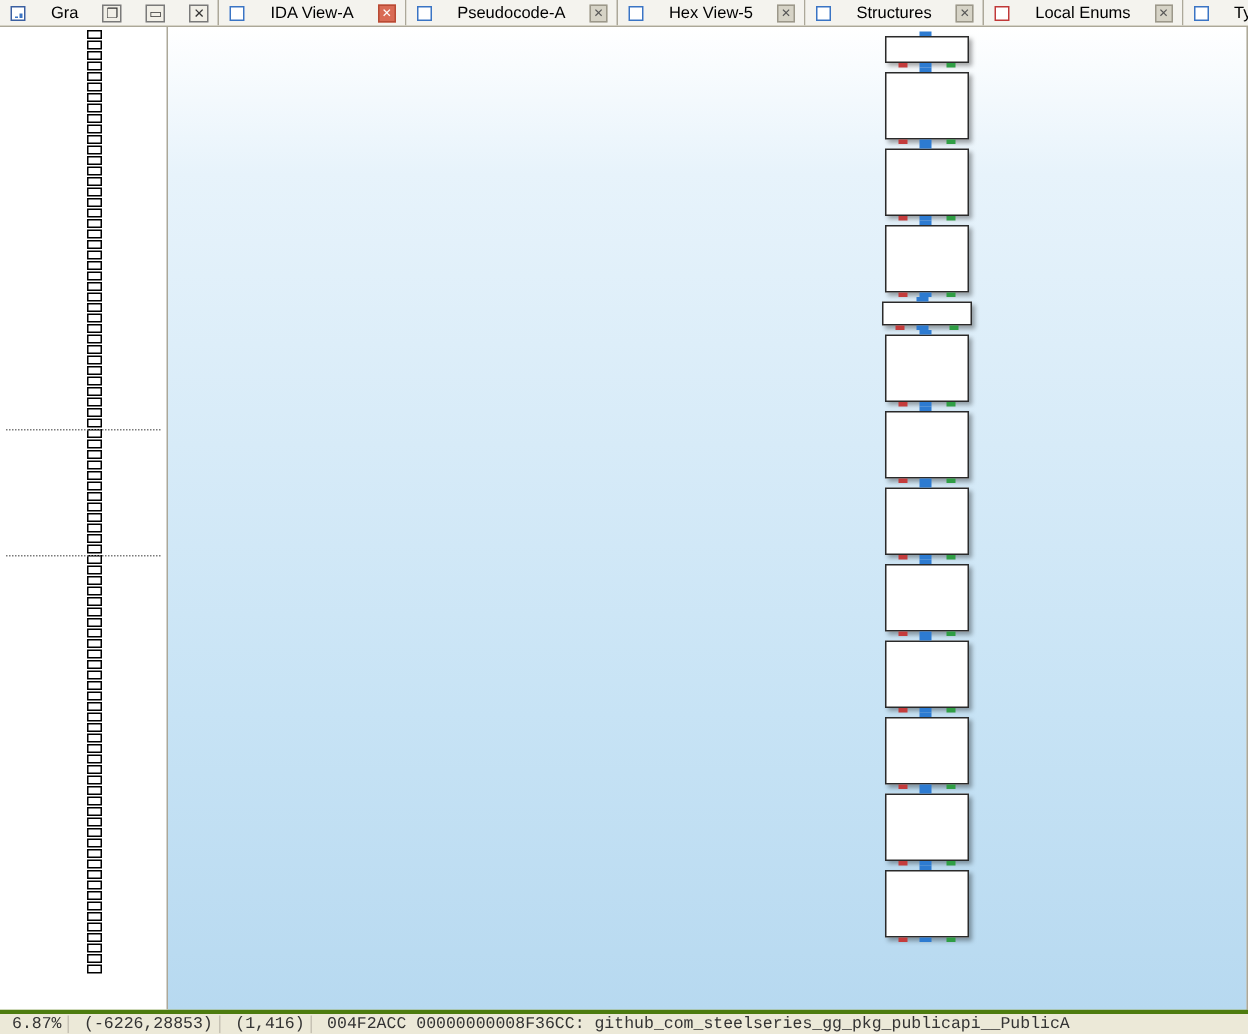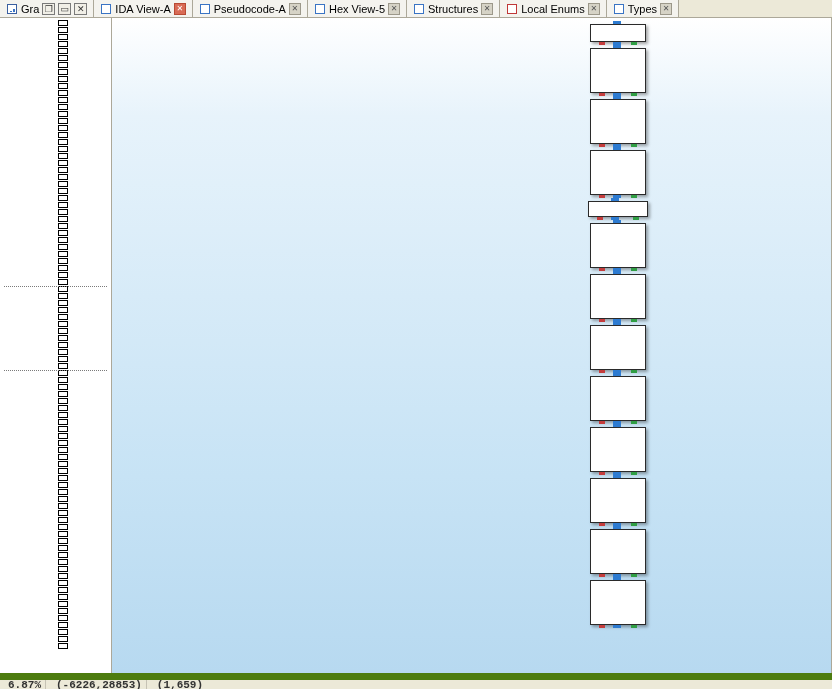--- a/index.html
+++ b/index.html
@@ -12,21 +12,21 @@
     display: flex;
     align-items: stretch;
     border-bottom: 1px solid #aca899;
     background: #ece9d8;
     overflow: hidden;
     white-space: nowrap;
   }
   .tab {
     display: inline-flex;
     align-items: center;
-    gap: 3px;
+    gap: 16px;
     padding: 0 6px;
     border-right: 1px solid #aca899;
     background: #f4f3ee;
     cursor: default;
   }
   .tab .icon-box { width: 12px; height: 12px; display:inline-flex; align-items:center; justify-content:center; }
   .tab .close {
     width: 12px; height: 12px;
     background: #d6d3c6;
     border: 1px solid #9c988a;
@@ -94,32 +94,31 @@
     content:""; position:absolute; width:8px; height:3px;
   }
   .gnode::before { top:-4px; left:22px; background:#2d7bd1; }
   .gnode::after  { bottom:-4px; left:22px; background:#2d7bd1; }
   .gnode .portL { position:absolute; bottom:-4px; left:8px;  width:6px; height:3px; background:#c43c3c; }
   .gnode .portR { position:absolute; bottom:-4px; right:8px; width:6px; height:3px; background:#2f9e44; }
 
   
   .status {
     height: 16px;
-    border-top: 7px solid #4d7c0f;
+    border-top: 3px solid #4d7c0f;
     background: #ece9d8;
     display:flex;
     align-items:center;
     gap: 6px;
     padding: 0 4px;
     font-family: "Courier New", monospace;
     font-size: 11px;
     color:#333;
     white-space: nowrap;
     overflow:hidden;
-    font-weight:bold;
   }
   .status .cell { padding: 0 4px; border-right:1px solid #c6c2b4; }
   .status .cell:last-child { border-right:none; flex:1 1 auto; overflow:hidden; text-overflow:clip; }
 </style>
 </head>
 <body>
 
 <div class="tabstrip">
 
   <div class="tab">
@@ -336,14 +335,19 @@
           <span class="portL"></span>
           <span class="portR"></span>
         </div>
     </div>
   </div>
 </div>
 
 <div class="status">
   <span class="cell">6.87%</span>
   <span class="cell">(-6226,28853)</span>
-  <span class="cell">(1,659)</span>
+  <span class="cell">(1,416)</span>
+  <span class="cell">
+    <span>004F2ACC</span>
+    <span>00000000008F36CC:</span>
+    <span>github_com_steelseries_gg_pkg_publicapi__PublicA</span>
+  </span>
 </div>
 
 </body></html>

